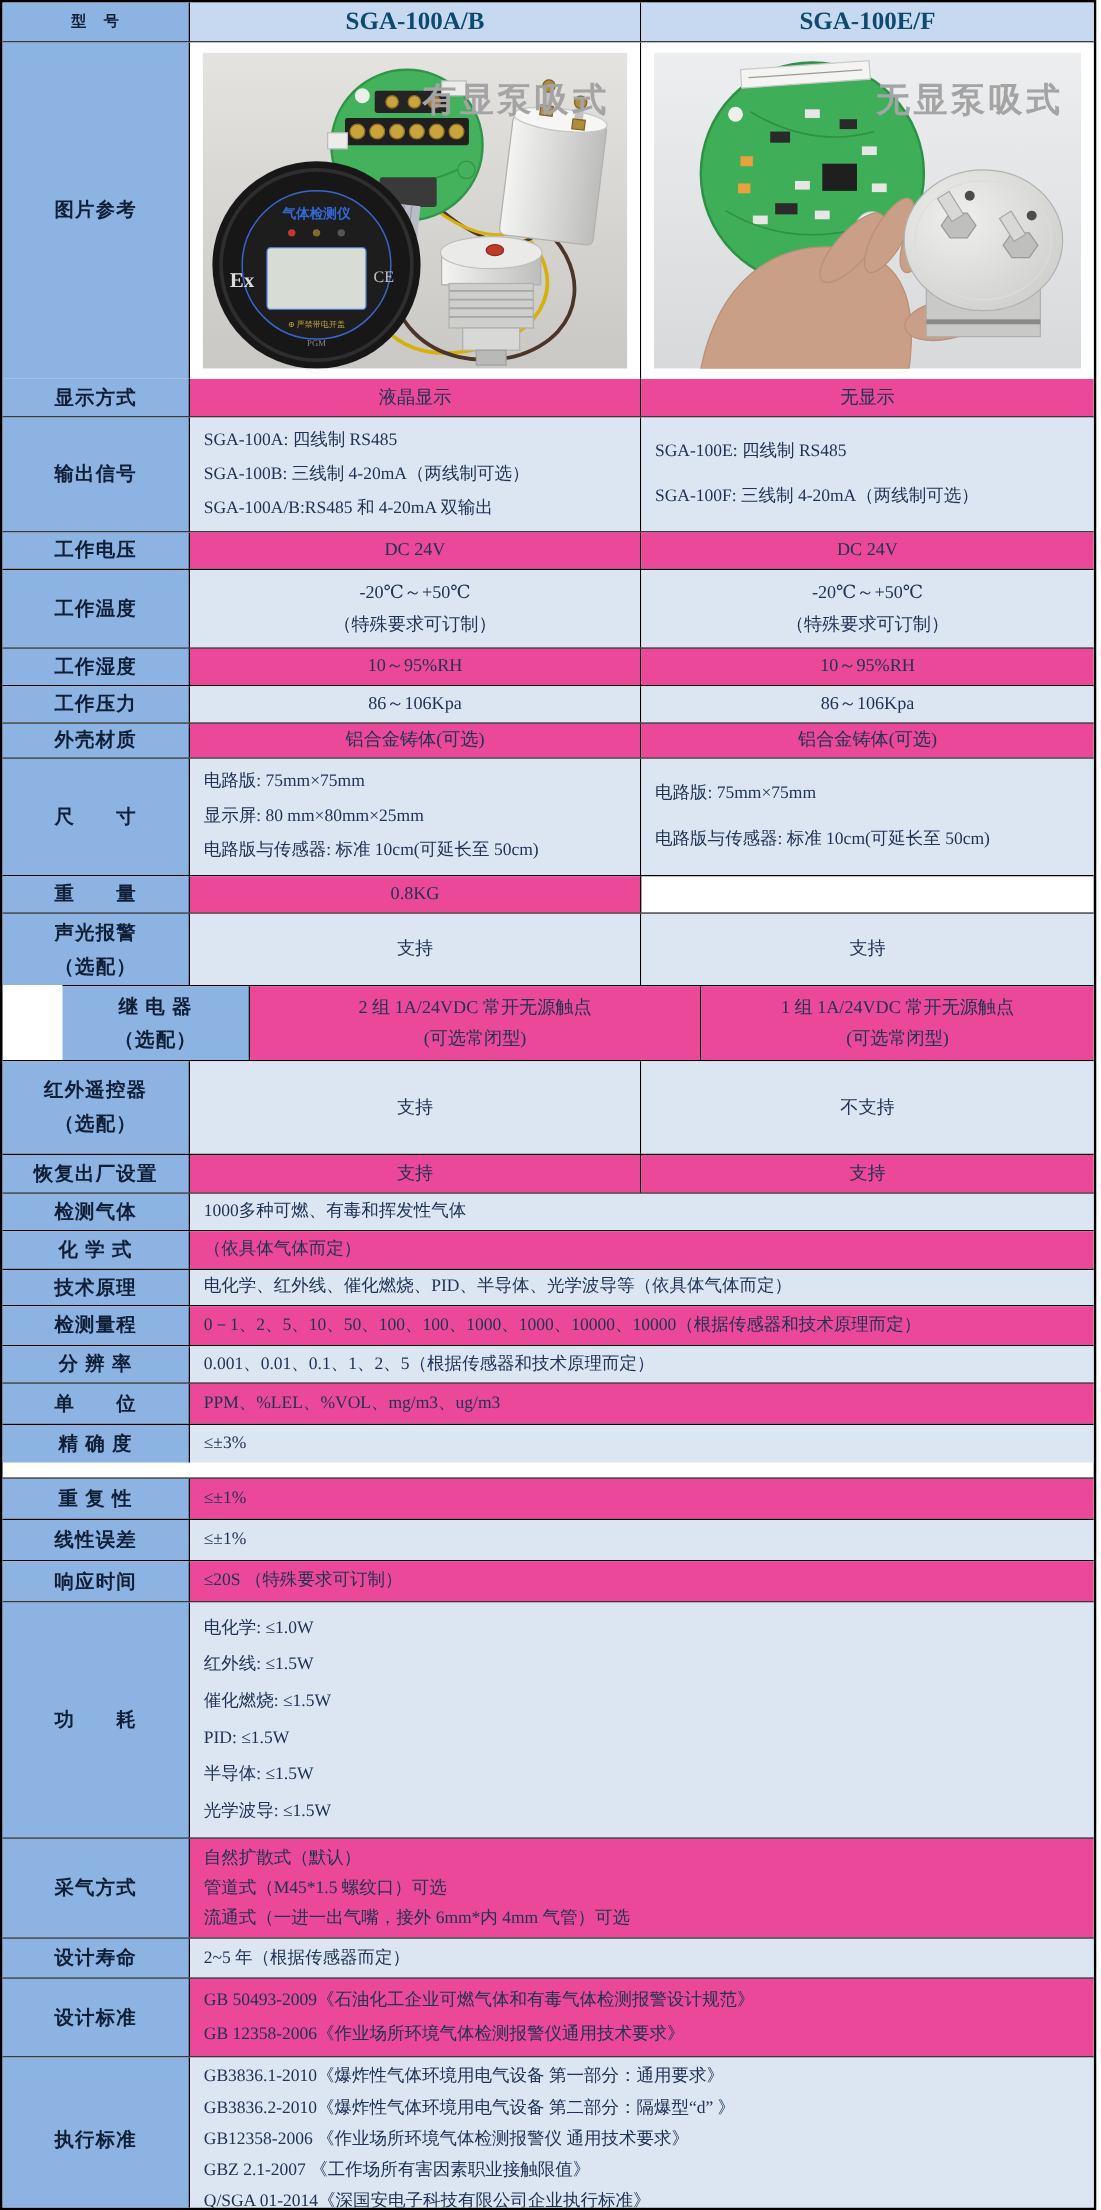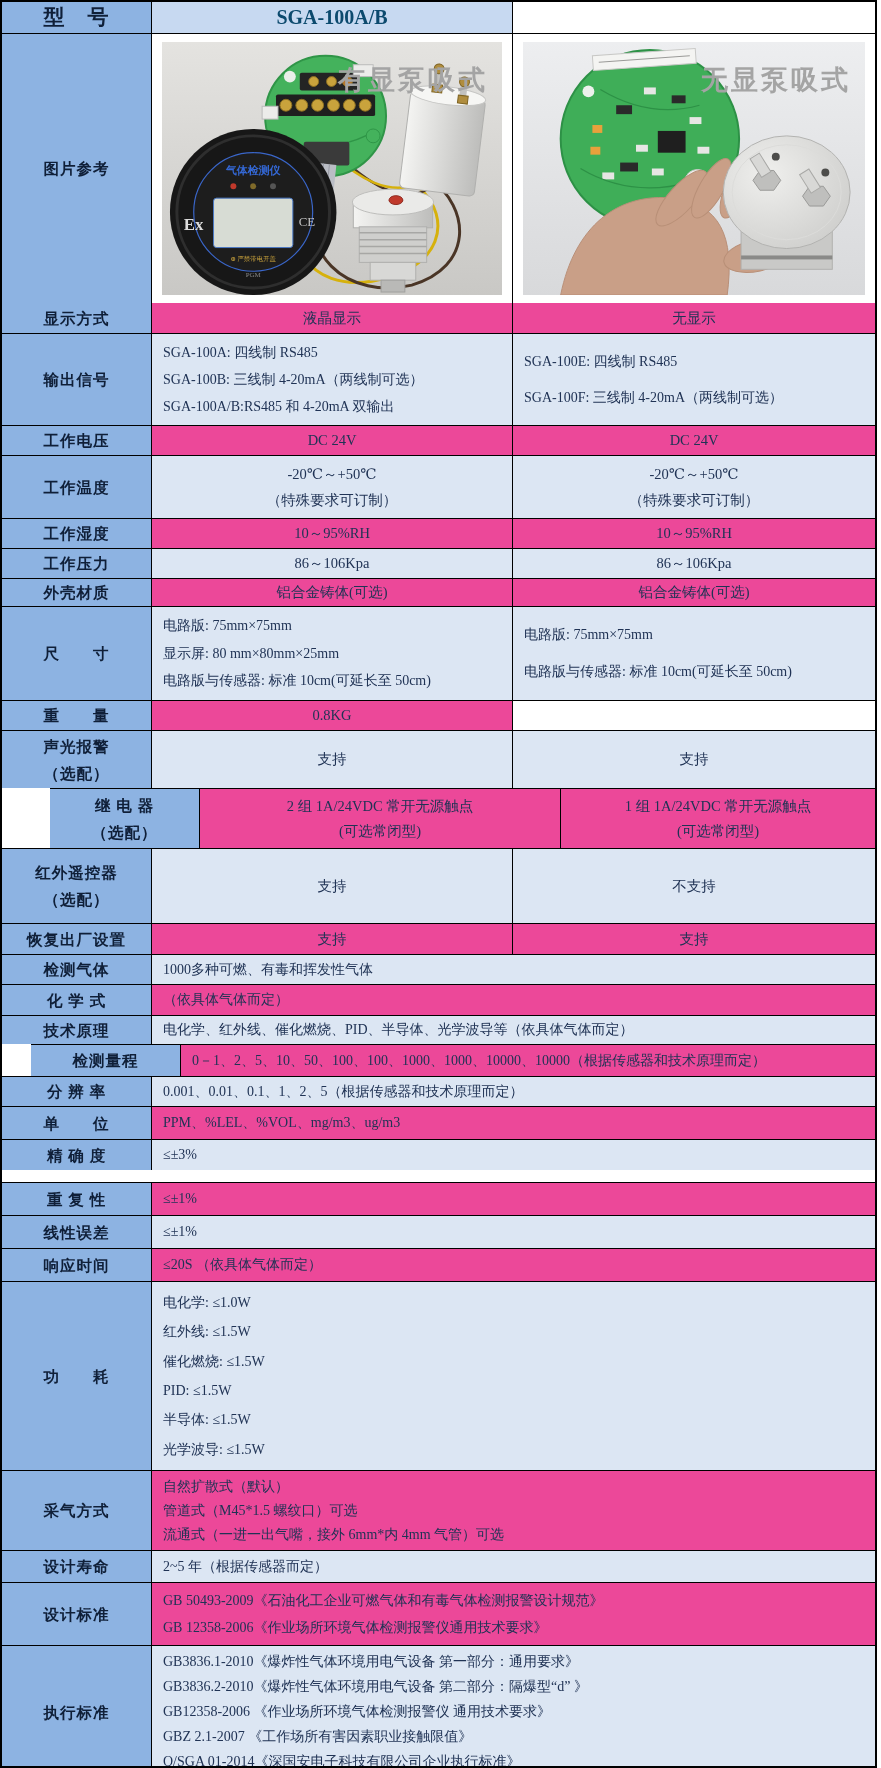--- a/index.html
+++ b/index.html
@@ -24,21 +24,21 @@
     flex:1 1 auto;box-sizing:border-box;
     display:flex;flex-direction:column;justify-content:space-evenly;align-items:center;
     font-size:14.5px;color:#203355;line-height:1.25;
   }
   .vc.al{align-items:flex-start;padding-left:11px;padding-right:6px;font-size:14px;}
   .va{width:361px;flex:0 0 361px;border-right:1.6px solid #000;}
   .bd .vc{background:#ec4899;}
   .bl .vc{background:#dce6f3;}
   
   .hdr{height:31px;}
-  .hdr .lc{font-size:21px;}
+  .hdr .lc{font-size:12px;}
   .hdr .vc{background:#c7d9f1;font-weight:bold;font-size:20px;color:#0c4a6e;}
   
   .imgrow{height:270px;}
   .imgcell{flex:1 1 auto;box-sizing:border-box;background:#fff;position:relative;padding:8px 10px;}
   .imgcell.a{width:361px;flex:0 0 361px;border-right:1.6px solid #000;}
   .photo{width:100%;height:100%;position:relative;overflow:hidden;}
   .photo svg{display:block;width:100%;height:100%;}
   .wm{
     position:absolute;top:20px;right:14px;
     font-size:27px;color:#a4a4a4;letter-spacing:3px;font-weight:bold;
@@ -49,20 +49,23 @@
 <body>
 
 <div id="spec-table">
 
   <div class="row hdr">
     <div class="lc">
       <div>型　号</div>
     </div>
     <div class="vc va">
       <div>SGA-100A/B</div>
+    </div>
+    <div class="vc">
+      <div>SGA-100E/F</div>
     </div>
   </div>
 
   <div class="row imgrow">
     <div class="lc">
       <div>图片参考</div>
     </div>
 
     <div class="imgcell a">
       <div class="photo">
@@ -382,21 +385,21 @@
         <div class="vc  al">
           <div>（依具体气体而定）</div>
         </div>
       </div><div class="row bl" style="height: 29px;">
         <div class="lc">
           <div>技术原理</div>
         </div>
         <div class="vc  al">
           <div>电化学、红外线、催化燃烧、PID、半导体、光学波导等（依具体气体而定）</div>
         </div>
-      </div><div class="row bd" style="height: 32px; margin-left: 29px;">
+      </div><div class="row bd" style="height: 32px;">
         <div class="lc">
           <div>检测量程</div>
         </div>
         <div class="vc  al">
           <div>0－1、2、5、10、50、100、100、1000、1000、10000、10000（根据传感器和技术原理而定）</div>
         </div>
       </div><div class="row bl" style="height: 30px;">
         <div class="lc">
           <div>分 辨 率</div>
         </div>
@@ -429,21 +432,21 @@
           <div>线性误差</div>
         </div>
         <div class="vc  al">
           <div>≤±1%</div>
         </div>
       </div><div class="row bd" style="height: 33px;">
         <div class="lc">
           <div>响应时间</div>
         </div>
         <div class="vc  al">
-          <div>≤20S （依具体气体而定）</div>
+          <div>≤20S （特殊要求可订制）</div>
         </div>
       </div><div class="row bl" style="height: 189px;">
         <div class="lc">
           <div>功　　耗</div>
         </div>
         <div class="vc  al">
           <div>电化学: ≤1.0W</div>
           <div>红外线: ≤1.5W</div>
           <div>催化燃烧: ≤1.5W</div>
           <div>PID: ≤1.5W</div>

